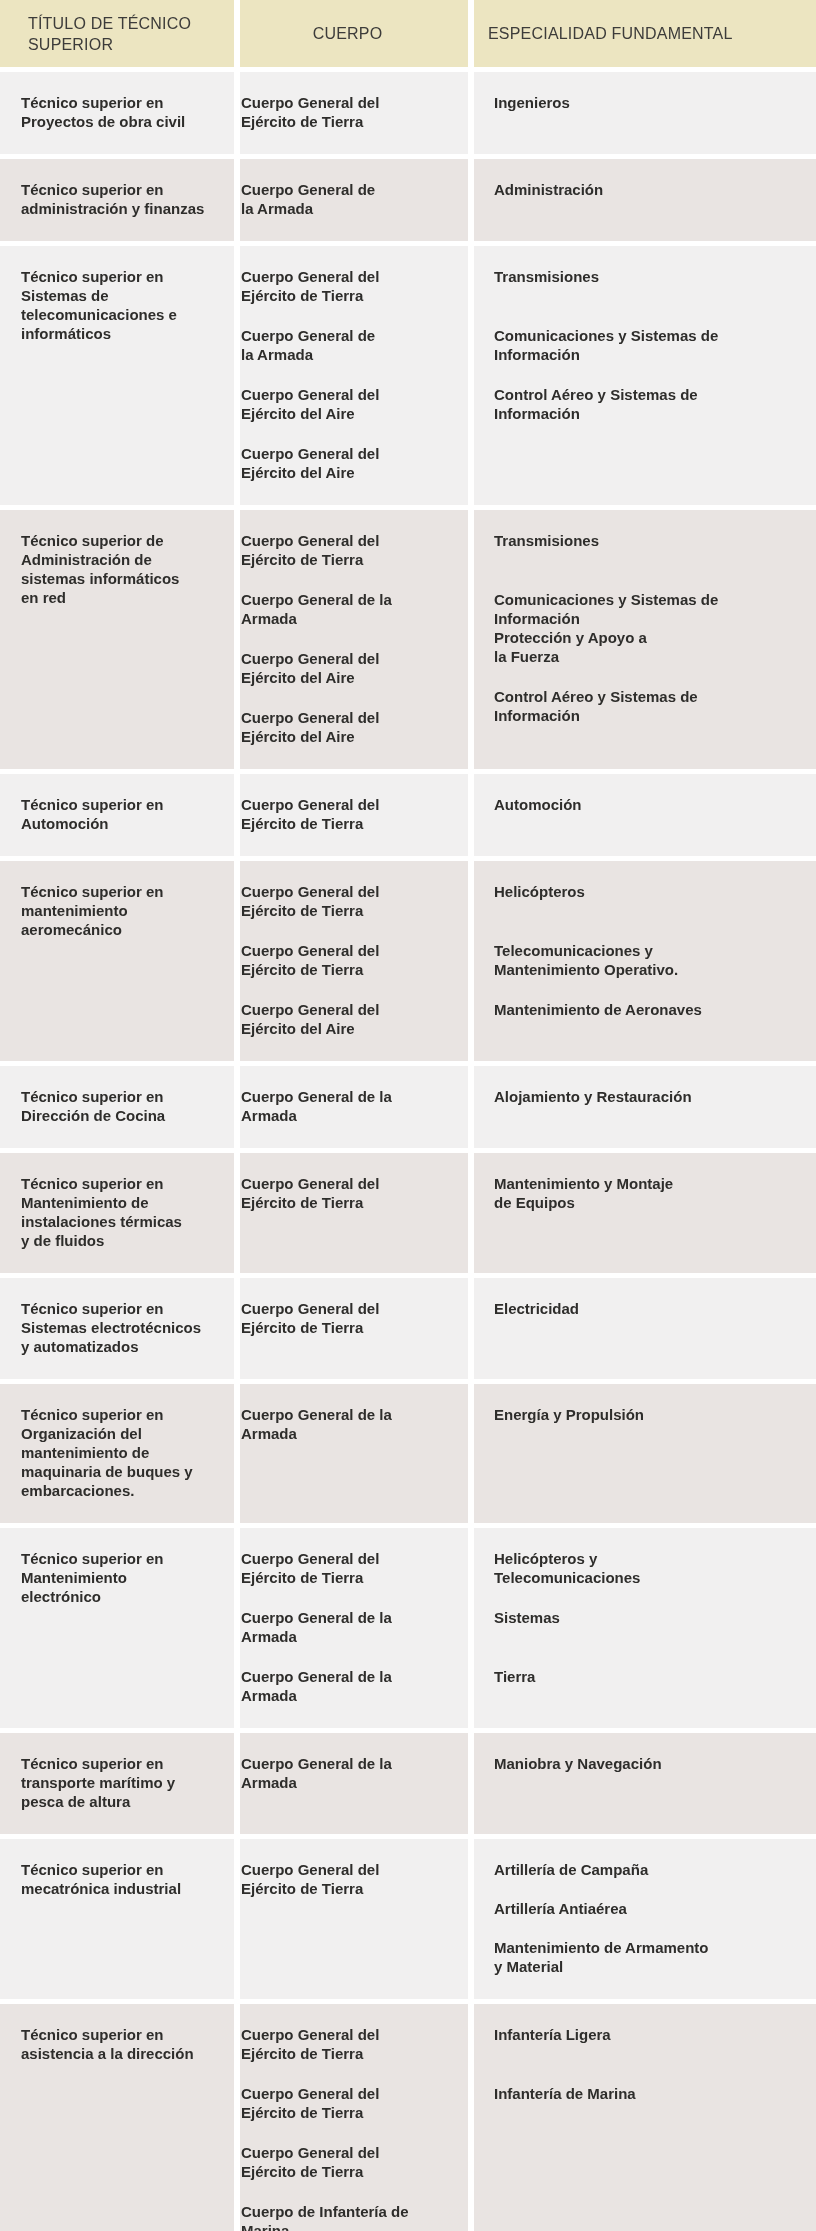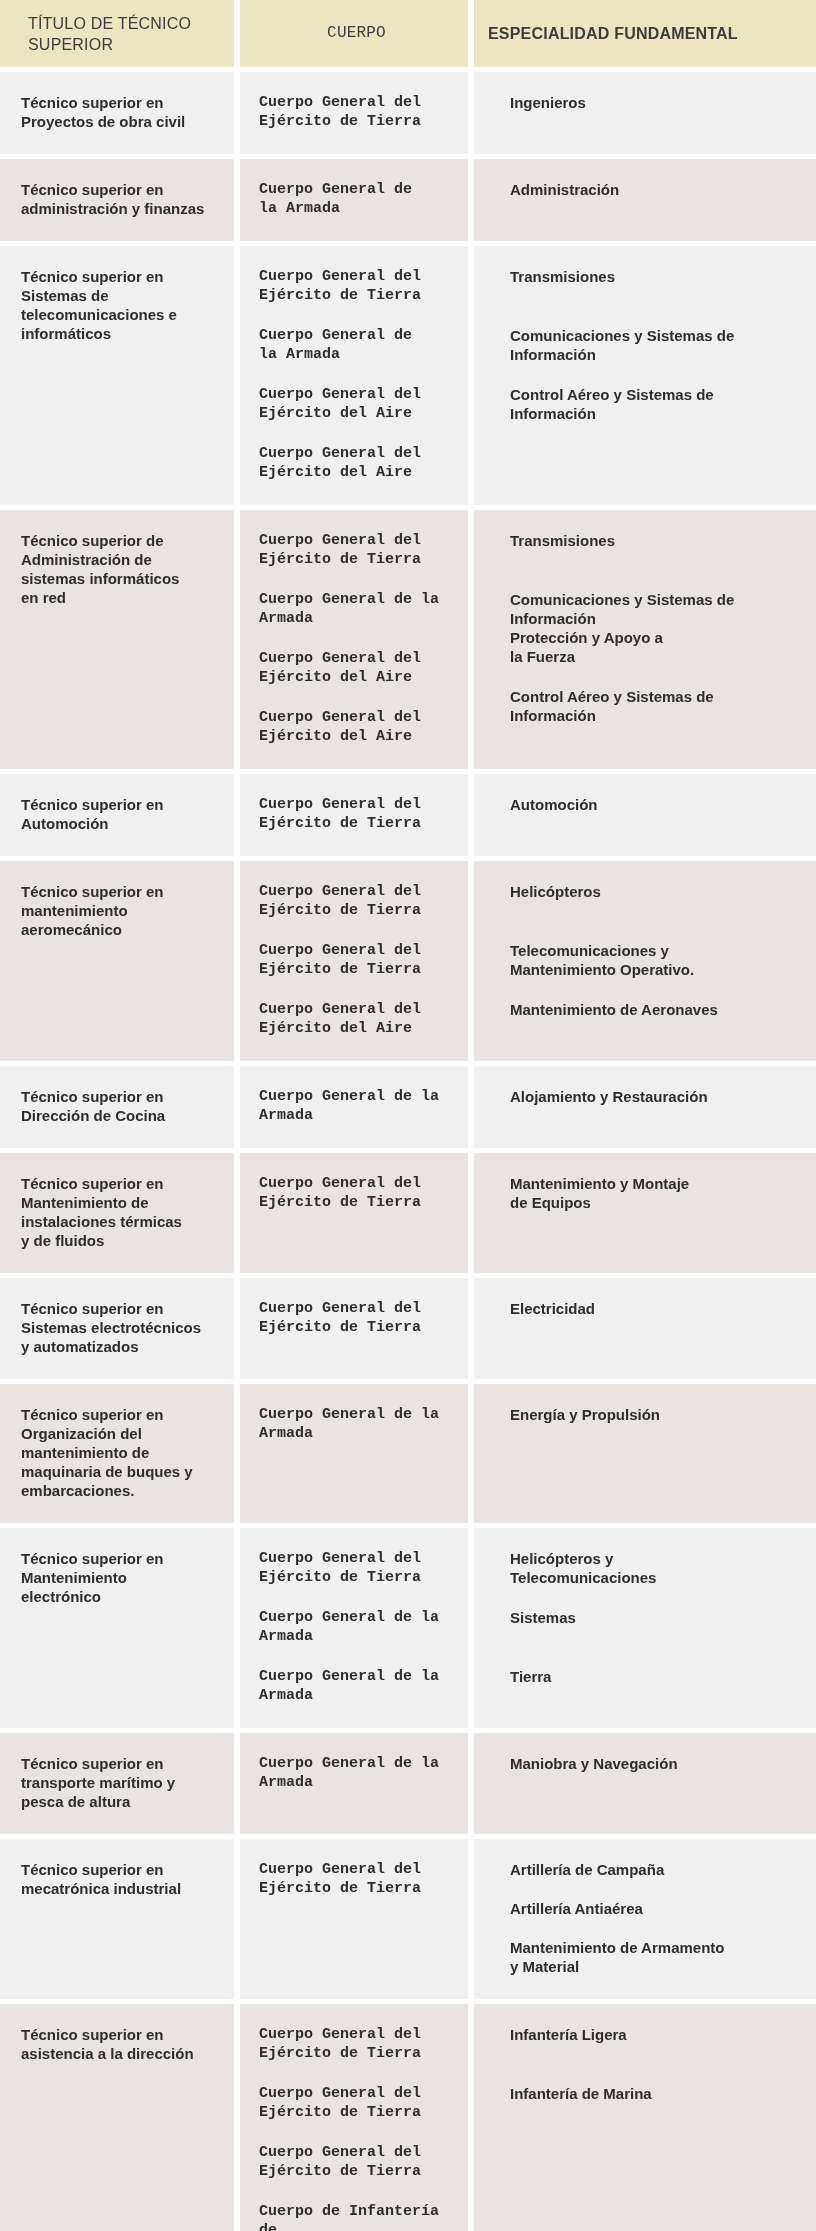--- a/index.html
+++ b/index.html
@@ -5,36 +5,36 @@
   html,body { margin:0; padding:0; background:#ffffff; }
   .page {
     width: 816px;
     font-family: "Liberation Sans", sans-serif;
     box-sizing: border-box;
   }
   .table { display:flex; flex-direction:column; gap:5px; background:#ffffff; }
   .row { display:grid; grid-template-columns: 234px 228px 1fr; column-gap:6px; }
   .cell { box-sizing:border-box; padding:21px 14px 23px 14px; }
   .col1 { padding-left:21px; }
-  .col2 { padding-left:19px;font-family:Liberation Mono, monospace; }
-  .col3 { padding-left:36px; }
+  .col2 { padding-left:1px; }
+  .col3 { padding-left:20px; }
   .header-row .cell {
     background: var(--header-bg, #ece5c1);
     display:flex; align-items:center;
     min-height:67px;
     padding-top:10px; padding-bottom:10px;
     font-size:16px; line-height:21px;
     letter-spacing:0.2px;
     color: var(--header-text, #3d3c3a);
     font-weight:400;
     white-space:pre-line;
   }
   .header-row .col1 { padding-left:28px; }
   .header-row .col2 { justify-content:center; text-align:center; }
-  .header-row .col3 { padding-left:14px;font-weight:bold; }
+  .header-row .col3 { padding-left:14px; }
   .body-row.light .cell { background: var(--row-light, #f1f0f0); }
   .body-row.dark  .cell { background: var(--row-dark, #e9e4e2); }
   .titulo, .item {
     font-size:15px; line-height:19px;
     font-weight:bold;
     color: var(--cell-text, #2e2d2b);
     white-space:pre-line;
   }
   .item { margin:0 0 20px 0; }
   .item:last-child { margin-bottom:0; }

